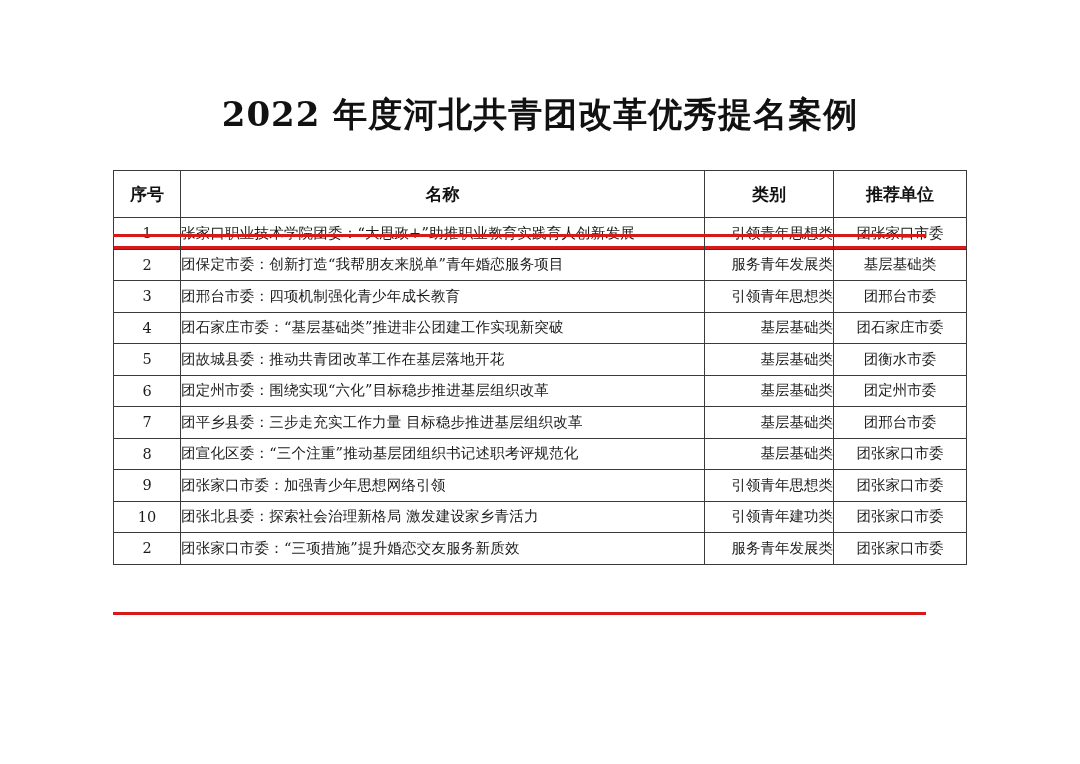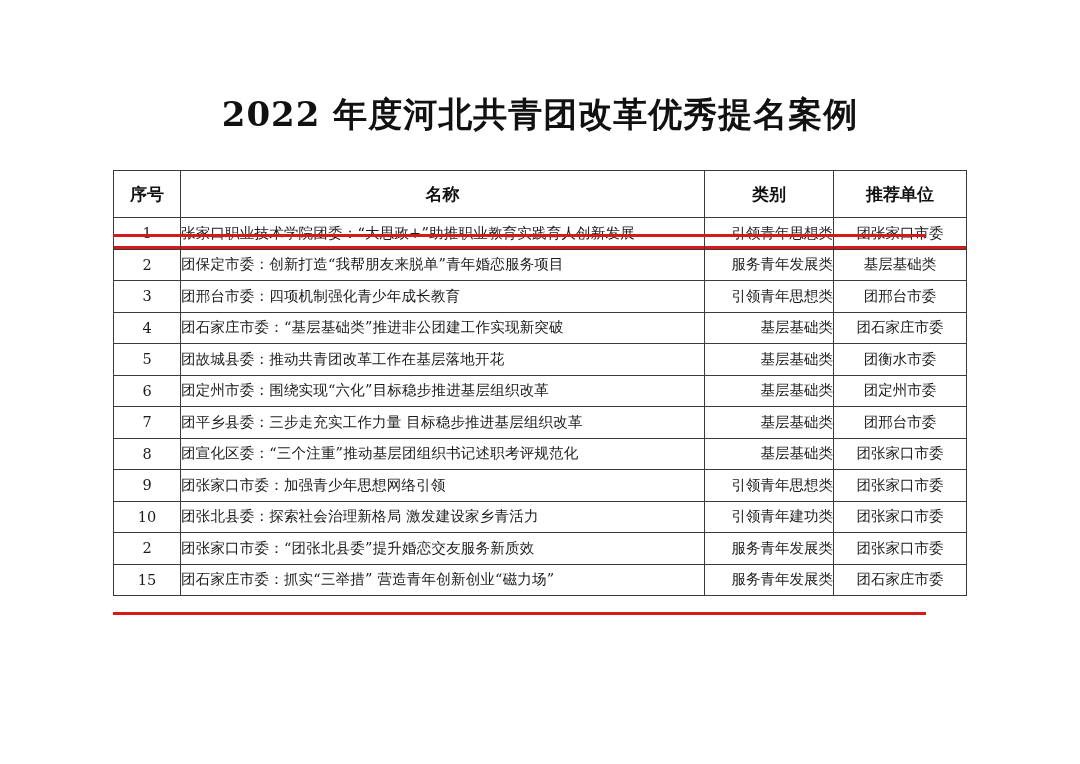--- a/index.html
+++ b/index.html
@@ -171,29 +171,23 @@
             <td class="col-unit">团张家口市委</td>
           </tr>
           <tr>
             <td class="col-idx">10</td>
             <td class="col-name">团张北县委：探索社会治理新格局  激发建设家乡青活力</td>
             <td class="col-cat">引领青年建功类</td>
             <td class="col-unit">团张家口市委</td>
           </tr>
           <tr>
             <td class="col-idx">2</td>
-            <td class="col-name">团张家口市委：“团张北县委”提升婚恋交友服务新质效</td>
+            <td class="col-name">团张家口市委：“三项措施”提升婚恋交友服务新质效</td>
             <td class="col-cat">服务青年发展类</td>
             <td class="col-unit">团张家口市委</td>
-          </tr>
-          <tr>
-            <td class="col-idx">15</td>
-            <td class="col-name">团石家庄市委：抓实“三举措”  营造青年创新创业“磁力场”</td>
-            <td class="col-cat">服务青年发展类</td>
-            <td class="col-unit">团石家庄市委</td>
           </tr>
         </tbody>
     </table>
   </div>
 
   <div class="redline" id="line-1" style="top: 234px; background: rgb(214, 26, 26);"></div>
   <div class="redline" id="line-2" style="top: 612px; background: rgb(214, 26, 26);"></div>
 
 </div>
 

